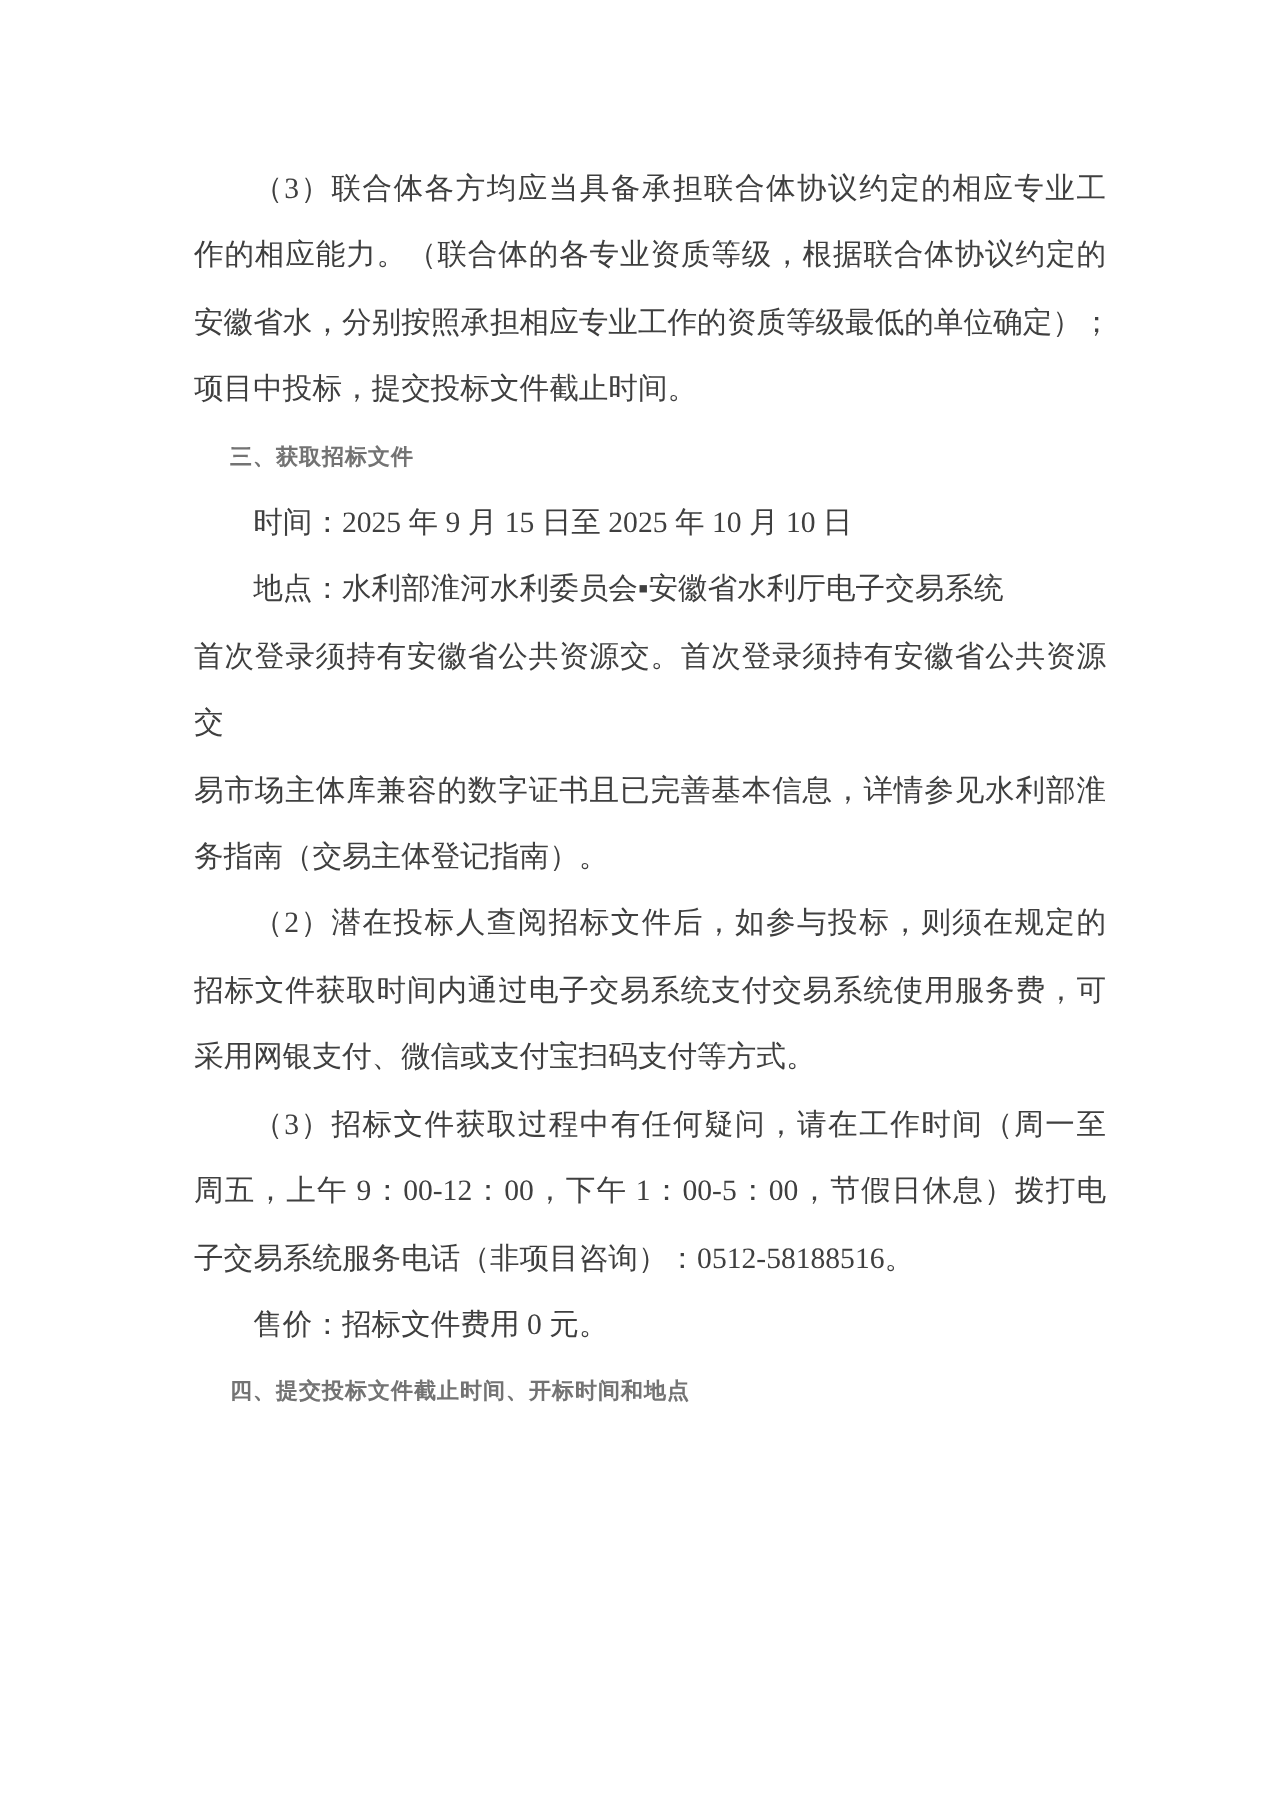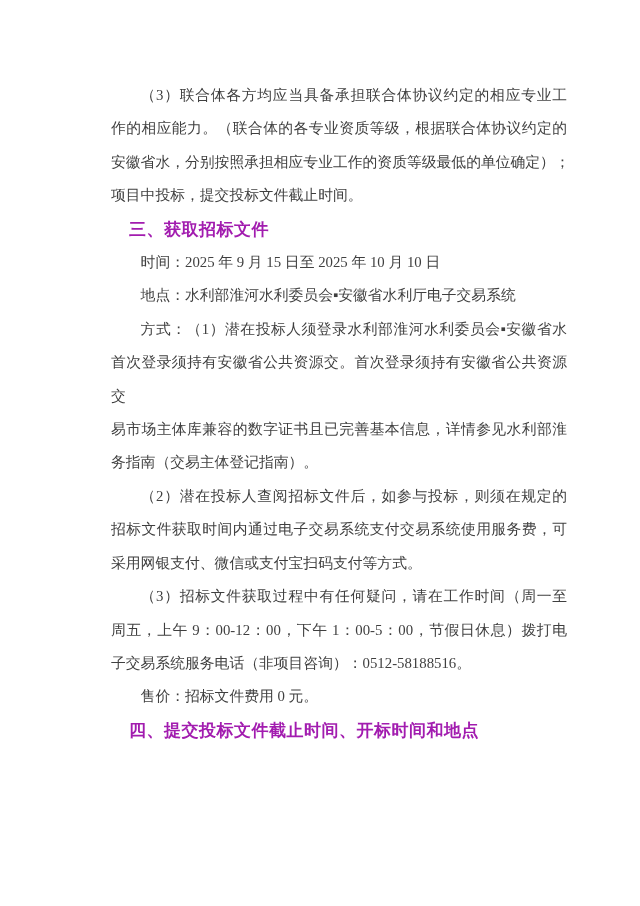--- a/index.html
+++ b/index.html
@@ -11,42 +11,42 @@
     background: #ffffff;
     font-family: "Liberation Serif", "DejaVu Serif", serif;
   }
   .page {
     position: absolute;
     inset: 0;
     background: #ffffff;
   }
   .doc {
     position: absolute;
-    left: 111px;
+    left: 97px;
     top: 79px;
     width: 456px;
     font-size: 14.8px;
     line-height: 33.4px;
     color: #3f3f3f;
   }
   .block { margin: 0; }
   .line { white-space: nowrap; }
   .line.indent { padding-left: 2em; }
   .line.fill {
     white-space: normal;
     text-align: justify;
     text-align-last: justify;
     -moz-text-align-last: justify;
     text-justify: inter-character;
   }
   .heading .line {
     font-family: "Liberation Sans", "DejaVu Sans", sans-serif;
     font-weight: 700;
-    font-size: 17px;
-    color: #a21caf;
+    font-size: 11px;
+    color: #737373;
     padding-left: 18px;
     letter-spacing: 0.5px;
   }
 </style>
 </head>
 <body style="background: rgb(255, 255, 255);">
 
 <div class="page">
   <div class="doc" style="color: rgb(63, 63, 63);">
       <div class="block p">
@@ -60,21 +60,20 @@
       <div class="block heading">
         <div class="line">三、获取招标文件</div>
       </div>
       <div class="block p">
         <div class="line indent">时间：2025 年 9 月 15 日至 2025 年 10 月 10 日</div>
       </div>
       <div class="block p">
         <div class="line indent">地点：水利部淮河水利委员会▪安徽省水利厅电子交易系统</div>
       </div>
       <div class="block p">
-        <div class="line indent fill">方式：（1）潜在投标人须登录水利部淮河水利委员会▪安徽省水</div>
         <div class="line fill">首次登录须持有安徽省公共资源交。首次登录须持有安徽省公共资源交</div>
         <div class="line fill">易市场主体库兼容的数字证书且已完善基本信息，详情参见水利部淮</div>
         <div class="line">务指南（交易主体登记指南）。</div>
       </div>
       <div class="block p">
         <div class="line indent fill">（2）潜在投标人查阅招标文件后，如参与投标，则须在规定的</div>
         <div class="line fill">招标文件获取时间内通过电子交易系统支付交易系统使用服务费，可</div>
         <div class="line">采用网银支付、微信或支付宝扫码支付等方式。</div>
       </div>
       <div class="block p">

